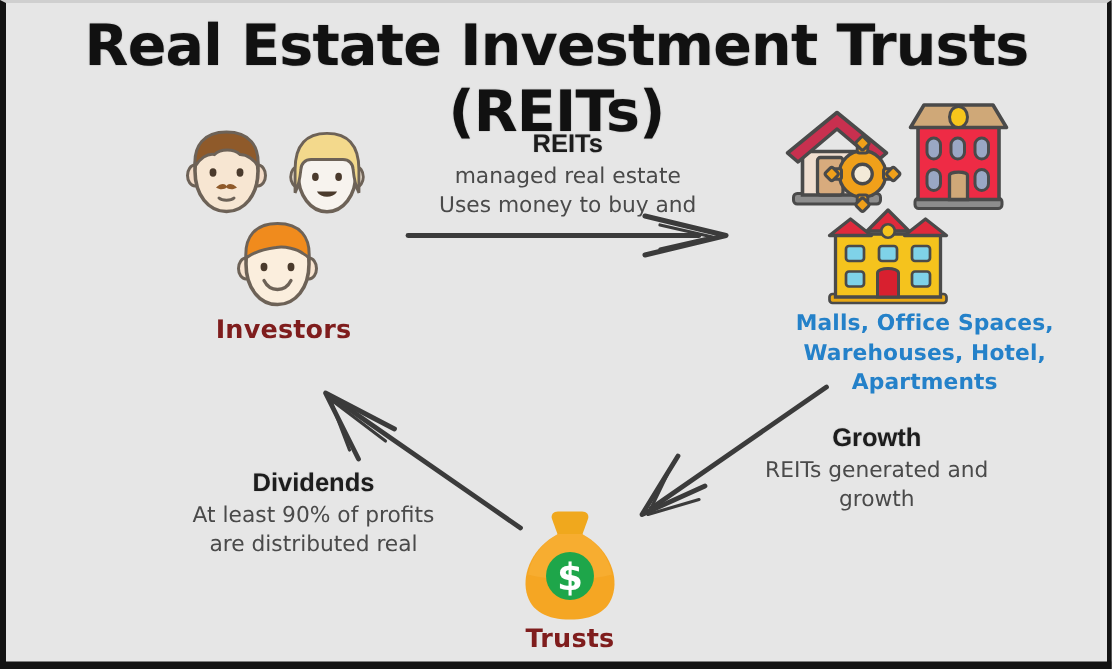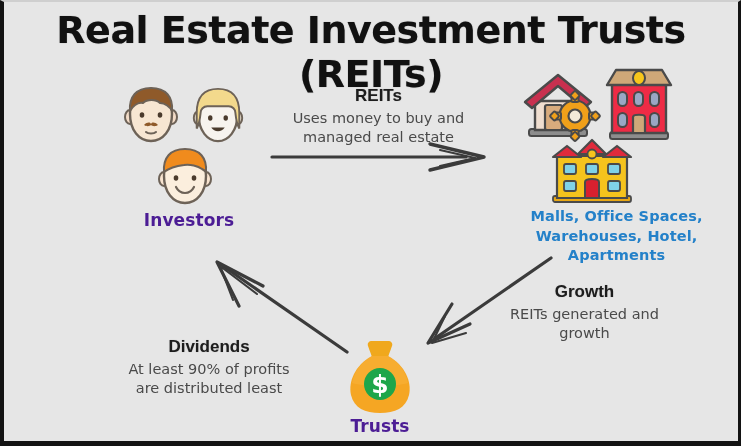--- a/index.html
+++ b/index.html
@@ -47,21 +47,21 @@
   .blk .sub {
     font-size: 14.5px;
     color: #4a4a4a;
     line-height: 1.28;
     font-family: "DejaVu Sans", sans-serif;
   }
   .cap {
     text-align: center;
     font-size: 17px;
     font-weight: bold;
-    color: #4c1d95;
+    color: #7f1d1d;
     font-family: "DejaVu Sans", sans-serif;
     letter-spacing: 0.1px;
   }
   .cap.small {
     font-size: 14.5px;
     line-height: 1.35;
     color: #2481c9;
   }
 
   
@@ -112,22 +112,22 @@
         <ellipse cx="40" cy="32" rx="2.3" ry="2.8" fill="#4a3a2c"></ellipse>
         <path d="M22 41 C26 49 36 49 40 41" fill="none" stroke="#6d6257" stroke-width="2.2" stroke-linecap="round"></path>
       </svg>
     </div>
   </div>
 
   <div class="abs cap" style="left:100px; top:208px; width:170px;">Investors</div>
 
   <div class="abs blk" style="left:262px; top:84px; width:225px;">
     <div class="hd">REITs</div>
+    <div class="sub">managed real estate</div>
     <div class="sub">Uses money to buy and</div>
-    <div class="sub">managed real estate</div>
   </div>
 
   <div class="abs" style="left:266px; top:138px;">
     <svg width="220" height="36" viewBox="0 0 220 36">
       <path d="M2 17 L196 17" stroke="#3b3b3b" stroke-width="3.2" stroke-linecap="round"></path>
       <path d="M160 4 L214 17 L160 30" fill="none" stroke="#3b3b3b" stroke-width="3.4" stroke-linecap="round" stroke-linejoin="round"></path>
       <path d="M170 10 L205 18 L170 26" fill="none" stroke="#3b3b3b" stroke-width="2.2" stroke-linecap="round" stroke-linejoin="round"></path>
     </svg>
   </div>
 
@@ -213,24 +213,24 @@
   </div>
 
   <div class="abs" style="left:205px; top:256px;">
     <svg width="145" height="100" viewBox="0 0 145 100">
       <path d="M138 94 L14 8" stroke="#3b3b3b" stroke-width="3.2" stroke-linecap="round"></path>
       <path d="M54 28 L8 4 L30 48" fill="none" stroke="#3b3b3b" stroke-width="3.2" stroke-linecap="round" stroke-linejoin="round"></path>
       <path d="M48 36 L11 8 L24 42" fill="none" stroke="#3b3b3b" stroke-width="2.1" stroke-linecap="round" stroke-linejoin="round"></path>
     </svg>
   </div>
 
-  <div class="abs blk" style="left:90px; top:310px; width:230px;margin-top:25px;">
+  <div class="abs blk" style="left:90px; top:310px; width:230px;">
     <div class="hd">Dividends</div>
     <div class="sub">At least 90% of profits</div>
-    <div class="sub">are distributed least</div>
+    <div class="sub">are distributed real</div>
   </div>
 
   <div class="abs" style="left:341px; top:338px;">
     <svg width="70" height="76" viewBox="0 0 70 76">
       <path d="M23 6 C22 3 24 1 27 1 L43 1 C46 1 48 3 47 6 L43 17 L27 17 Z" fill="#f0a81d"></path>
       <path d="M27 16 C10 25 3 42 6 55 C9 68 20 73 35 73 C50 73 61 68 64 55 C67 42 60 25 43 16 Z" fill="#f5a623"></path>
       <path d="M27 16 C16 22 9 32 7 43 C20 47 50 47 63 43 C61 32 54 22 43 16 Z" fill="#f7b23c" opacity="0.55"></path>
       <circle cx="35" cy="44" r="16" fill="#1ea64a"></circle>
       <text x="35" y="53" text-anchor="middle" font-family="DejaVu Sans, sans-serif" font-size="25" font-weight="bold" fill="#ffffff">$</text>
     </svg>

